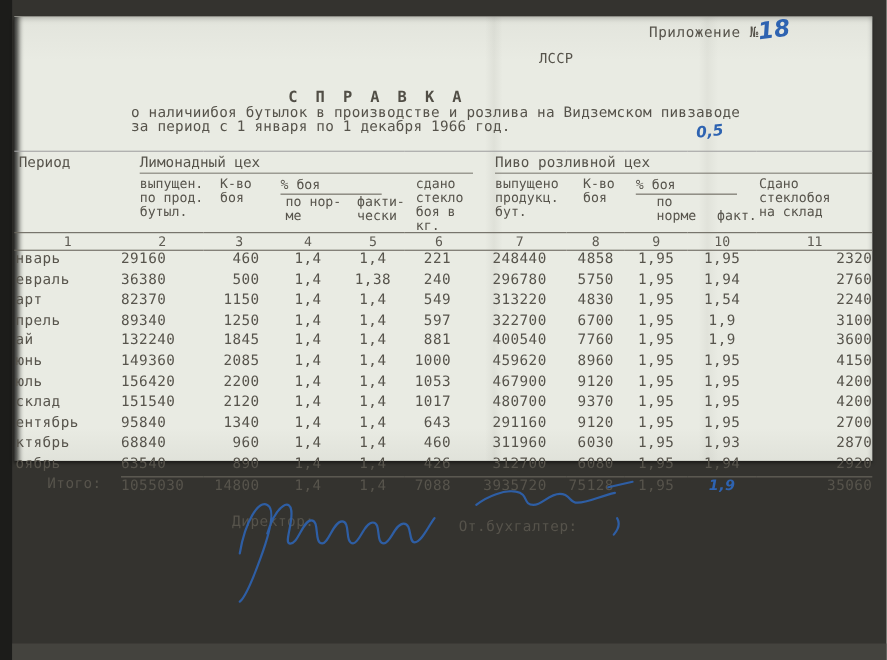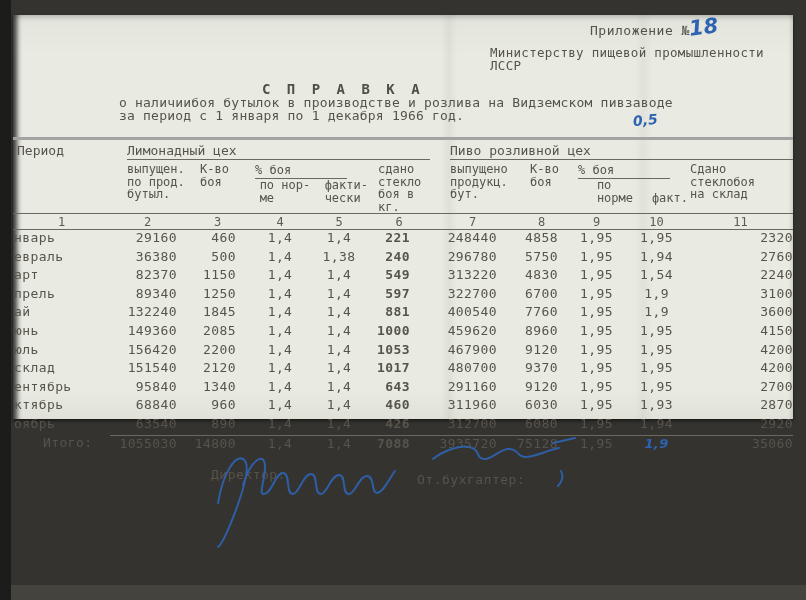--- a/index.html
+++ b/index.html
@@ -32,21 +32,21 @@
   .abs{position:absolute;}
   .appendix{left:577px;top:8px;font-size:13px;letter-spacing:0.5px;}
   .hw{color:#2e63b1;font-family:"DejaVu Sans","Liberation Sans",sans-serif;font-style:italic;}
   .hw-18{left:676px;top:0px;font-size:21px;transform:rotate(-7deg);font-weight:bold;}
   .ministry{left:477px;top:31px;font-size:12.5px;line-height:13px;letter-spacing:0.3px;}
   .doc-title{left:249px;top:66px;font-size:14px;letter-spacing:4px;font-weight:bold;color:#514e46;}
   .subtitle{left:106px;top:81px;font-size:13px;line-height:13px;letter-spacing:0.2px;}
   .hw-05{left:620px;top:97px;font-size:14px;transform:rotate(-6deg);font-weight:bold;}
 
   .tablewrap{left:0;top:122px;width:780px;}
-  table{border-collapse:collapse;table-layout:fixed;width:780px;border-top:3px solid #a3a3a3;}
+  table{border-collapse:collapse;table-layout:fixed;width:780px;border-top:1px solid #a3a3a3;}
   col.w1{width:97px;}col.w2{width:75px;}col.w3{width:65px;}col.w4{width:60px;}
   col.w5{width:58px;}col.w6{width:62px;}col.w7{width:85px;}col.w8{width:53px;}
   col.w9{width:57px;}col.w10{width:63px;}col.w11{width:105px;}
   td{padding:0;margin:0;font-size:13px;color:#57544c;vertical-align:top;overflow:hidden;}
   .ghdr{font-size:13px;padding-top:3px;height:16px;}
   .ghdr .gl{display:block;border-bottom:1px solid #6b685f;padding-bottom:1px;}
   .g1 .gl{margin-left:17px;}
   .g2 .gl{margin-left:20px;}
   .period-cell{padding:3px 0 0 4px;font-size:13px;}
   .cap{white-space:pre-line;font-size:12px;line-height:12.5px;padding-top:3px;}
@@ -63,25 +63,25 @@
   .split{display:flex;justify-content:flex-end;}
   .split span{white-space:pre-line;font-size:12px;line-height:12.5px;display:block;}
   .s4{width:55px;padding-left:5px;}
   .s5{padding-left:10px;}
   .s9{width:47px;padding-left:10px;}
   .s10{padding-left:8px;align-self:flex-end;}
   .numrow td{border-top:1px solid #6b685f;border-bottom:1px solid #6b685f;
     text-align:center;font-size:12px;height:14px;padding-top:1px;color:#5d5a52;}
   tbody td{height:18.6px;font-size:13px;letter-spacing:0.4px;}
   td.c1{text-align:left;padding-left:1px;}
-  td.c2{text-align:right;padding-right:8px;}
+  td.c2{text-align:left;padding-right:8px;}
   td.c3{text-align:right;padding-right:14px;}
   td.c4{text-align:center;}
   td.c5{text-align:center;}
-  td.c6{text-align:right;padding-right:20px;font-weight:bold;}
+  td.c6{text-align:right;padding-right:20px;}
   td.c7{text-align:right;padding-right:18px;}
   td.c8{text-align:right;padding-right:10px;}
   td.c9{text-align:center;}
   td.c10{text-align:center;}
   td.c11{text-align:right;padding-left:10px;}
   #total-row td{border-top:1px solid #6b685f;}
   #total-row td.c1{border-top:none;padding-left:30px;}
   #total-row td.c10{font-family:"DejaVu Sans","Liberation Sans",sans-serif;
     color:#2e63b1;font-style:italic;font-weight:bold;font-size:13px;}
   .sig-label{font-size:13px;letter-spacing:0.5px;}
@@ -94,21 +94,20 @@
 
 <div class="left-strip"></div>
 <div class="bottom-strip"></div>
 
 <div class="paper">
 
   <div class="abs appendix type">Приложение №</div>
   <div class="abs hw hw-18">18</div>
 
   <div class="abs ministry type">
-    <div>Министерству пищевой промышленности</div>
     <div>ЛССР</div>
   </div>
 
   <div class="abs doc-title">С П Р А В К А</div>
 
   <div class="abs subtitle type">
     <div>о наличиибоя бутылок в производстве и розлива на Видземском пивзаводе</div>
     <div>за период с 1 января по 1 декабря 1966 год.</div>
   </div>
 

